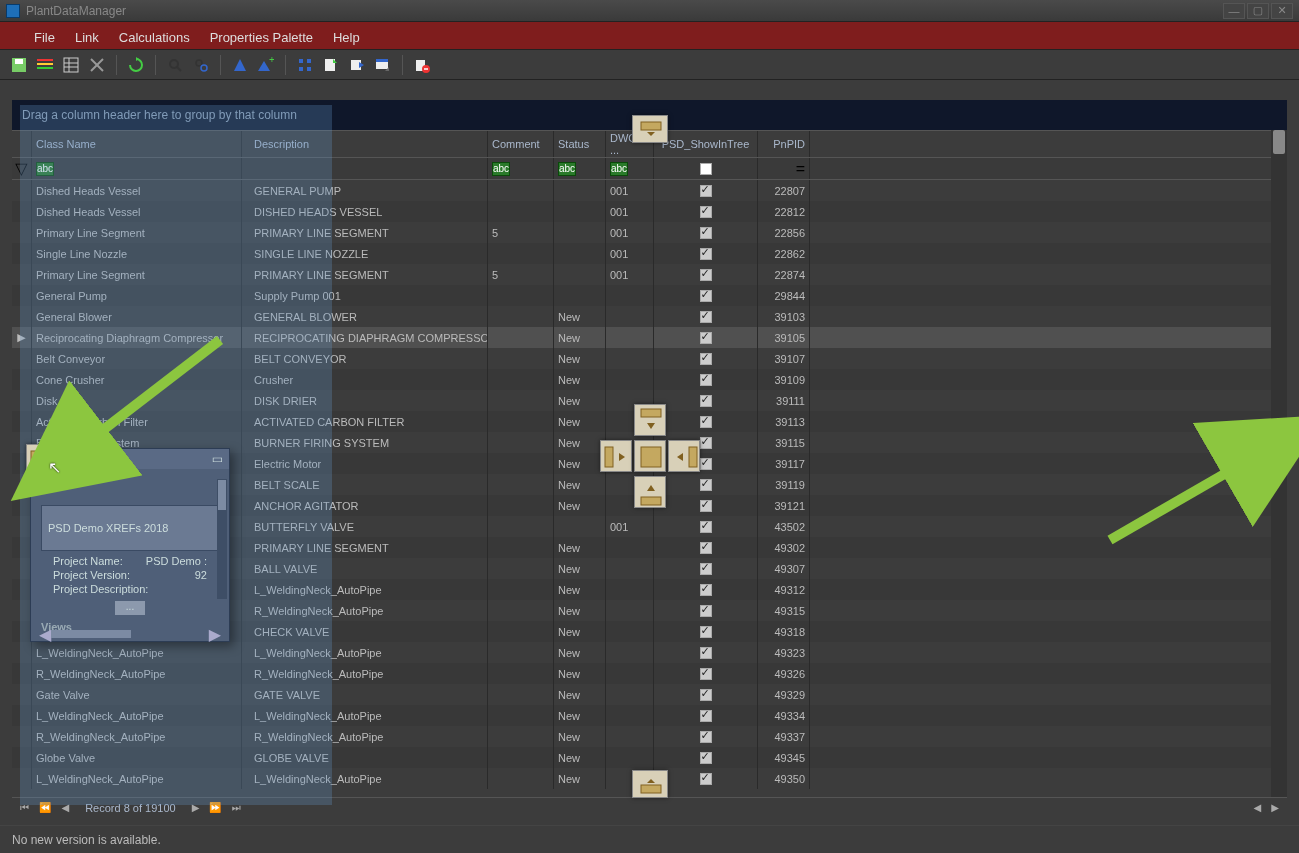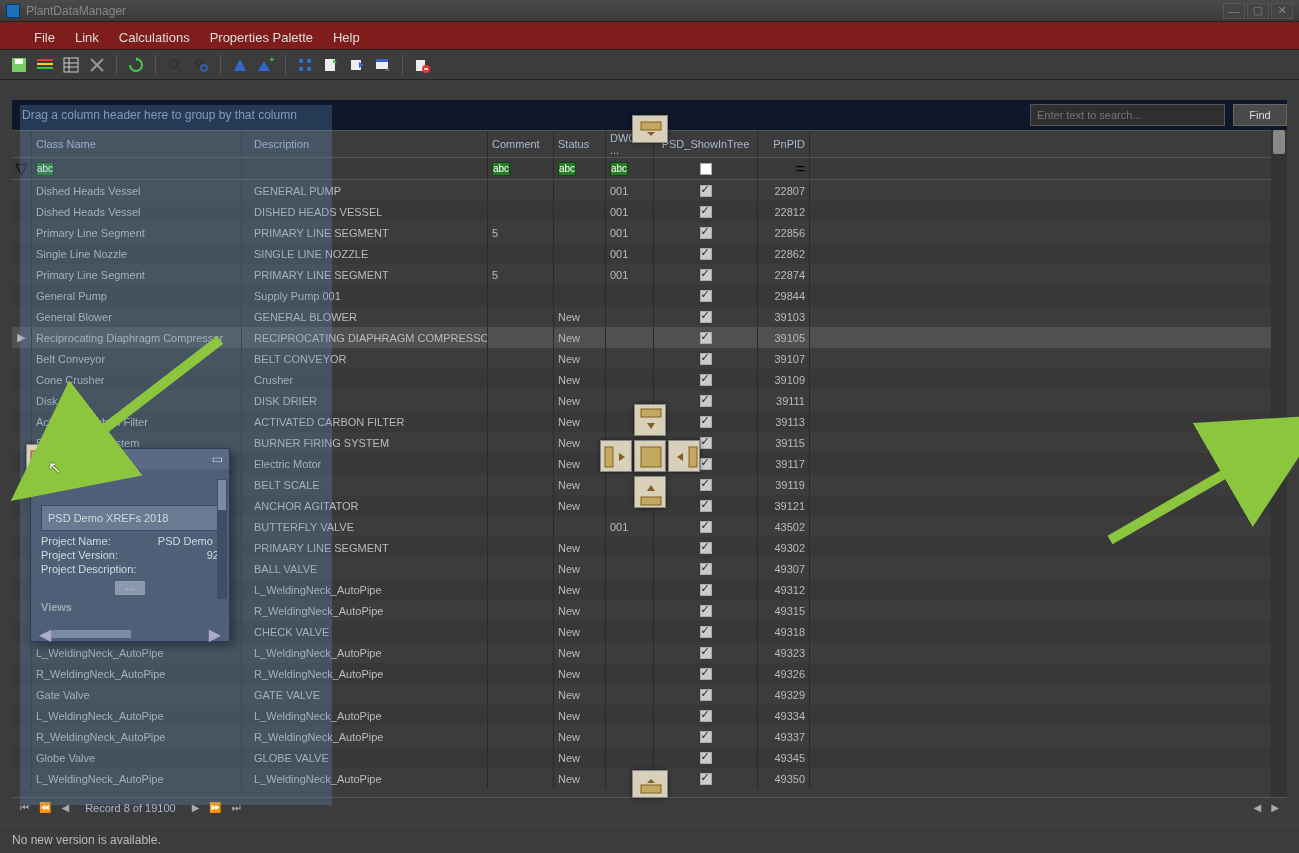--- a/index.html
+++ b/index.html
@@ -56,22 +56,22 @@
 .dockbottom { position:absolute; left:632px; top:770px; width:36px; height:28px; background:#d8d0b8; border:1px solid #888; box-shadow:0 0 4px rgba(0,0,0,0.5);}
 .dockleft { position:absolute; left:26px; top:444px; width:28px; height:32px; background:#d8d0b8; border:1px solid #888; box-shadow:0 0 4px rgba(0,0,0,0.5);}
 .dockright { position:absolute; right:28px; top:444px; width:28px; height:32px; background:#d8d0b8; border:1px solid #888; box-shadow:0 0 4px rgba(0,0,0,0.5);}
 
 .dragoverlay { position:absolute; left:20px; top:105px; width:312px; height:700px; background:rgba(100,150,200,0.28); pointer-events:none;}
 
 .panel { position:absolute; left:30px; top:448px; width:200px; height:194px; background:#4f5f78; border:1px solid #2c3c54; box-shadow:4px 4px 10px rgba(0,0,0,0.4);}
 .panel .phead{ height:20px; background:#5a6a85; color:#cdd; font-size:12px; display:flex; align-items:center; padding:0 6px; justify-content:space-between;}
 .panel .pbody{ padding:8px 10px; color:#cdd; font-size:11px;}
 .panel .ptitle{ font-weight:bold; margin-bottom:16px; color:#e5ecf5;}
-.panel .pfield{ background:#6b7a93; border:1px solid #3a4a63; padding:6px 6px; margin-bottom:4px; font-size:11px;}
-.panel .prow{ display:flex; justify-content:space-between; margin:2px 0;}
+.panel .pfield{ background:#6b7a93; border:1px solid #3a4a63; padding:16px 6px; margin-bottom:4px; font-size:11px;}
+.panel .prow{ display:flex; justify-content:space-between; margin:2px 12px;}
 .panel .pmore{ width:30px; height:14px; background:#8c99ad; margin:6px auto; text-align:center; font-size:10px; cursor:pointer;}
 .panel .pscroll{ position:absolute; right:2px; top:30px; width:10px; height:120px; background:#3e4e66;}
 .panel .pscroll .pthumb{ width:8px; height:30px; background:#7c8ba3; margin:1px;}
 .panel .phscroll{ position:absolute; bottom:2px; left:8px; right:8px; height:10px; display:flex; align-items:center;}
 .panel .phscroll .pthumb2{ width:80px; height:8px; background:#7c8ba3;}
 
 .arrow { position:absolute; pointer-events:none;}
 .arrow svg{ overflow:visible;}
 
 .chk{ width:12px; height:12px; border:1px solid #aaa; background:#ccc; position:relative;}
@@ -193,24 +193,20 @@
           <rect x="2" y="3" width="9" height="11" fill="#eee"></rect>
           <circle cx="12" cy="12" r="4" fill="#e33"></circle>
           <line x1="10" y1="12" x2="14" y2="12" stroke="#fff" stroke-width="1.5"></line>
         </svg>
       </div>
   </div>
 
   <div class="content">
     <div class="groupbar">
       <span>Drag a column header here to group by that column</span>
-      <div class="searchbar">
-        <input type="text" placeholder="Enter text to search..." style="">
-        <button class="findbtn">Find</button>
-      </div>
     </div>
 
     <div class="grid">
       <div class="gridmain">
         <div class="ghead">
           <div class="col c0"></div>
           <div class="col c1">Class Name</div>
           <div class="col c2">Description</div>
           <div class="col c3">Comment</div>
           <div class="col c4">Status</div>

